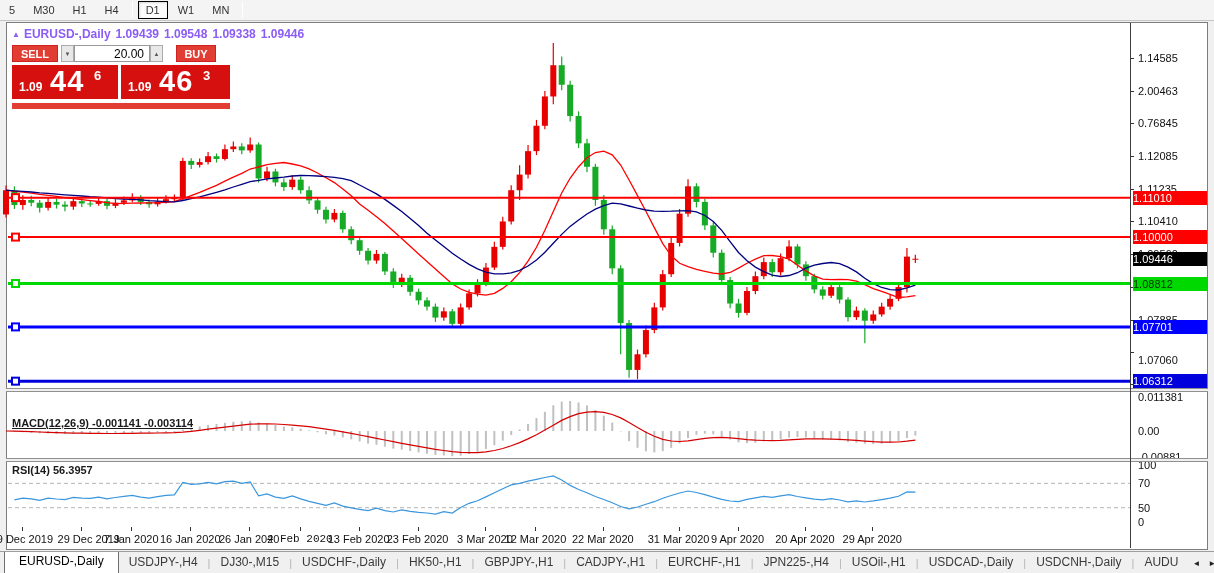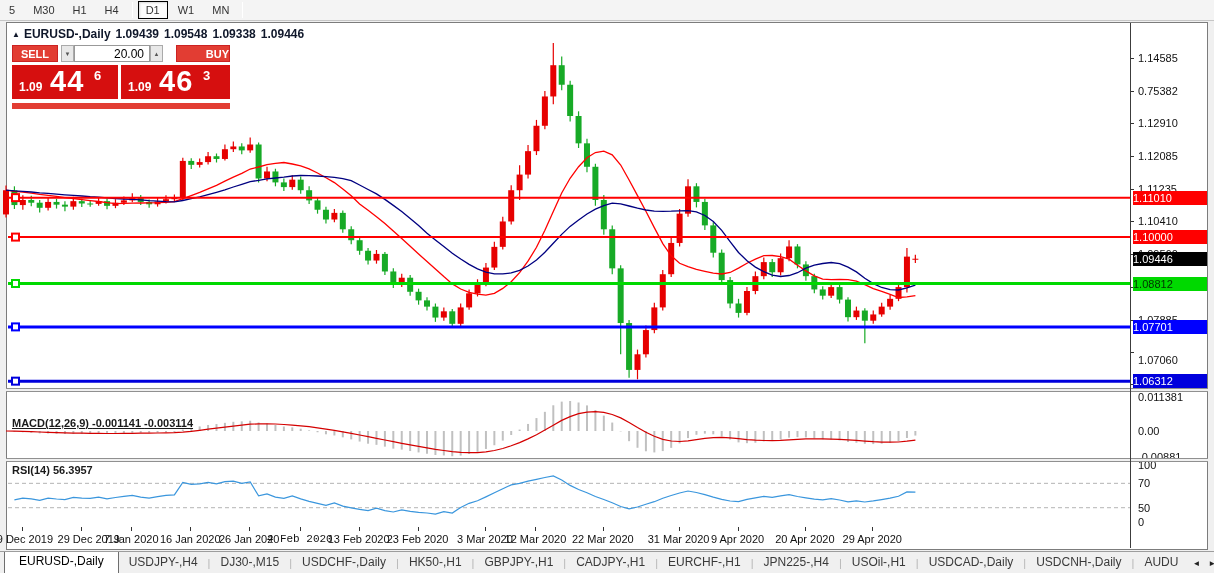--- a/index.html
+++ b/index.html
@@ -13,30 +13,30 @@
   .tf-btn { font-size:11px; color:#333; padding:2px 7px; margin:0 1px; border:1px solid transparent; cursor:default; }
   .tf-btn.active { background:#fdfdfd; border:1px solid #000000; box-shadow:inset 1px 1px 2px rgba(0,0,0,.15); }
   .tf-sep { width:1px; height:16px; background:#c9c9c9; border-right:1px solid #fff; margin:0 4px; }
 
   
   #chartwin { position:absolute; left:6px; top:22px; width:1202px; height:528px;
     background:#ffffff; border:1px solid #7c7c7c; }
   svg { position:absolute; overflow:visible; }
 
   
-  #title-row { position:absolute; left:12px; top:27px; font-size:12px; font-weight:600; color:#0f172a; white-space:nowrap; z-index:30; }
+  #title-row { position:absolute; left:12px; top:27px; font-size:12px; font-weight:600; color:#8b5cf6; white-space:nowrap; z-index:30; }
   #title-row .arr { font-size:8px; vertical-align:1px; margin-right:4px; }
   #title-row span.num { margin-left:5px; }
 
   
   #trade-panel { position:absolute; left:12px; top:45px; width:218px; height:64px; z-index:40; }
   .tp-btn { position:absolute; top:0; height:17px; background:#e23d33; color:#fff; font-size:11px; font-weight:bold;
     text-align:center; line-height:17px; border:1px solid #c22; cursor:pointer; }
   #tp-sell { left:0; width:46px; }
-  #tp-buy  { left:164px; width:54px;text-align:right; }
+  #tp-buy  { left:164px; width:40px; }
   .tp-spin { position:absolute; top:0; width:13px; height:17px; background:#e8e8e8; border:1px solid #aaa;
     font-size:6px; color:#555; text-align:center; line-height:16px; cursor:pointer; }
   #tp-down { left:49px; } #tp-up { left:138px; }
   #tp-vol { position:absolute; left:62px; top:0; width:76px; height:17px; border:1px solid #999; background:#fff;
     font-size:12px; text-align:right; padding-right:5px; font-family:"Liberation Sans",sans-serif; }
   .tp-big { position:absolute; top:20px; height:34px; background:#d60f0f; color:#fff; cursor:pointer; }
   #tp-big-sell { left:0; width:106px; }
   #tp-big-buy { left:109px; width:109px; }
   .tp-big .pfx { position:absolute; left:7px; bottom:5px; font-size:12px; font-weight:bold; }
   .tp-big .big { position:absolute; left:38px; top:0px; font-size:29px; font-weight:bold; letter-spacing:1px; }
@@ -475,23 +475,23 @@
   </div>
 
   <div class="psep" style="top:388px;"></div>
   <div class="psep" style="top:458px;"></div>
   <div id="vaxis-line"></div>
 
   <div id="yaxis-layer">
       <div class="ydash" style="top: 57.9858px;"></div>
       <div class="ytick" style="top: 57.9858px;">1.14585</div>
       <div class="ydash" style="top: 91.1904px;"></div>
-      <div class="ytick" style="top: 91.1904px;">0.75382</div>
+      <div class="ytick" style="top: 91.1904px;">2.00463</div>
       <div class="ydash" style="top: 123.418px;"></div>
-      <div class="ytick" style="top: 123.418px;">1.12910</div>
+      <div class="ytick" style="top: 123.418px;">0.76845</div>
       <div class="ydash" style="top: 155.646px;"></div>
       <div class="ytick" style="top: 155.646px;">1.12085</div>
       <div class="ydash" style="top: 188.851px;"></div>
       <div class="ytick" style="top: 188.851px;">1.11235</div>
       <div class="ydash" style="top: 221.079px;"></div>
       <div class="ytick" style="top: 221.079px;">1.10410</div>
       <div class="ydash" style="top: 254.283px;"></div>
       <div class="ytick" style="top: 254.283px;">1.09560</div>
       <div class="ydash" style="top: 286.511px;"></div>
       <div class="ytick" style="top: 286.511px;">1.08735</div>

